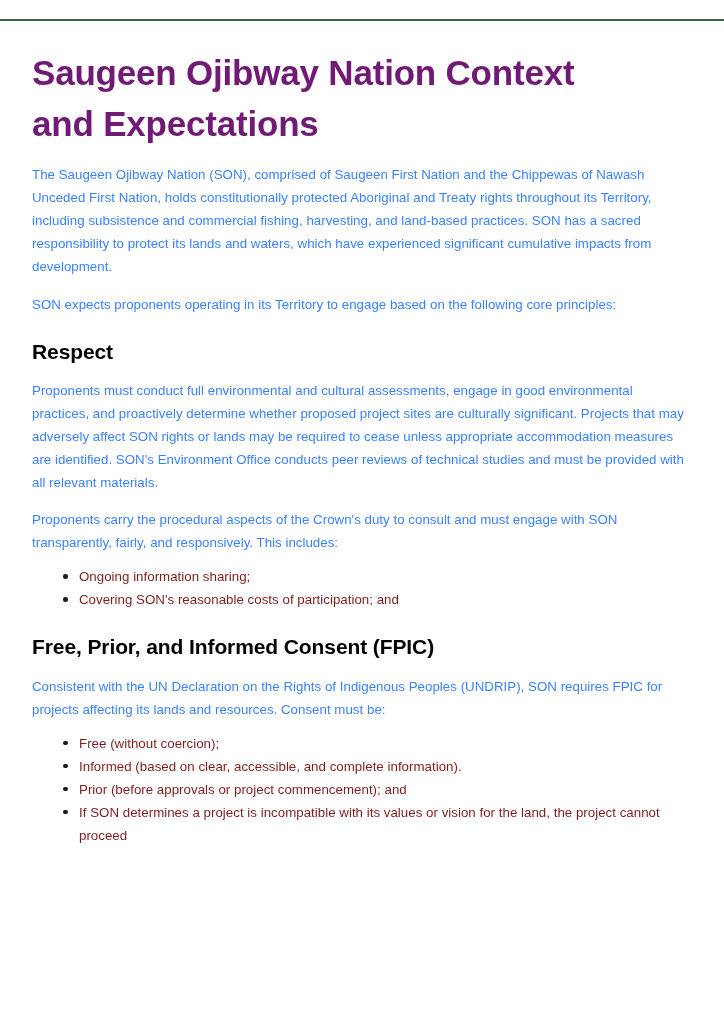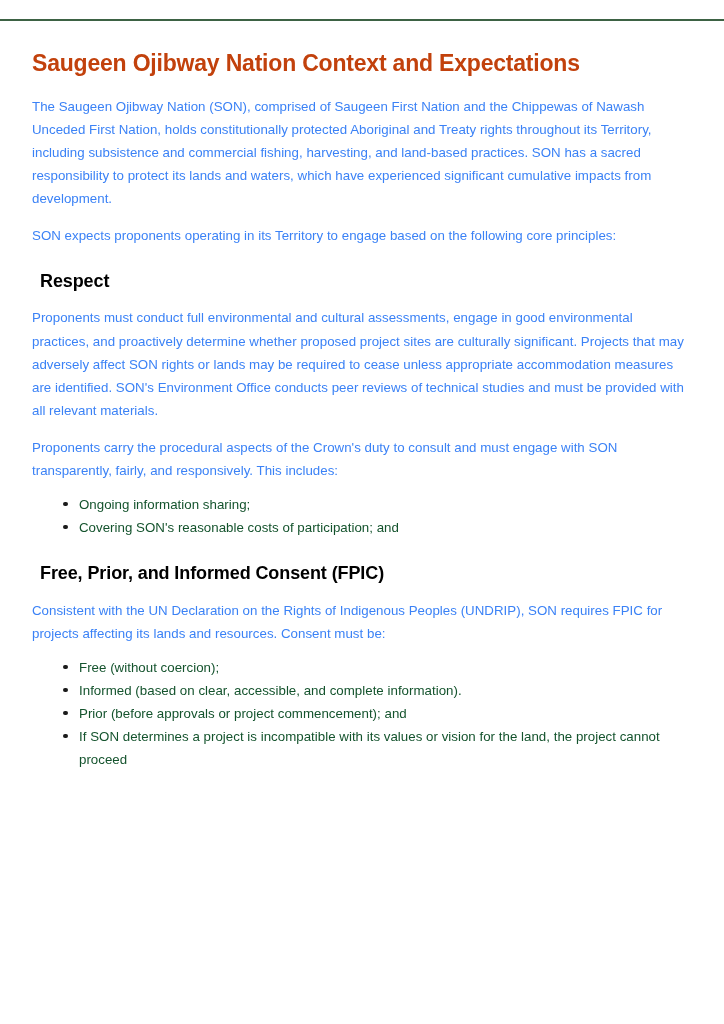--- a/index.html
+++ b/index.html
@@ -44,35 +44,35 @@
   }
 
   
   .content {
     padding: 0 32px 0 32px;
     box-sizing: border-box;
   }
 
   h1.doc-title {
     font-family: "Liberation Sans Narrow", "Liberation Sans", sans-serif;
-    font-size: 23px;
+    font-size: 35px;
     font-weight: bold;
-    color: #c2410c;
+    color: #701a75;
     margin: 26px 0 0 0;
     line-height: 1.46;
     letter-spacing: -0.2px;
     max-width: 610px;
   }
 
   h2.section-title {
     font-family: "Liberation Sans Narrow", "Liberation Sans", sans-serif;
-    font-size: 18px;
+    font-size: 21px;
     font-weight: bold;
     color: #000000;
-    margin: 23px 0 0 8px;
+    margin: 23px 0 0 0;
     line-height: 1.25;
     letter-spacing: -0.1px;
   }
 
   p.body-text {
     font-family: "Liberation Sans Narrow", "Liberation Sans", sans-serif;
     font-size: 13.3px;
     font-weight: normal;
     color: #3b82f6;
     margin: 14px 0 0 0;
@@ -84,21 +84,21 @@
   ul.bullet-list {
     margin: 11px 0 0 0;
     padding: 0 0 0 31px;
     list-style: none;
   }
 
   ul.bullet-list li {
     position: relative;
     font-family: "Liberation Sans Narrow", "Liberation Sans", sans-serif;
     font-size: 13.3px;
-    color: #14532d;
+    color: #7f1d1d;
     line-height: 1.735;
     padding-left: 16px;
     letter-spacing: 0.02px;
   }
 
   ul.bullet-list li::before {
     content: "";
     position: absolute;
     left: 0;
     top: 9px;

